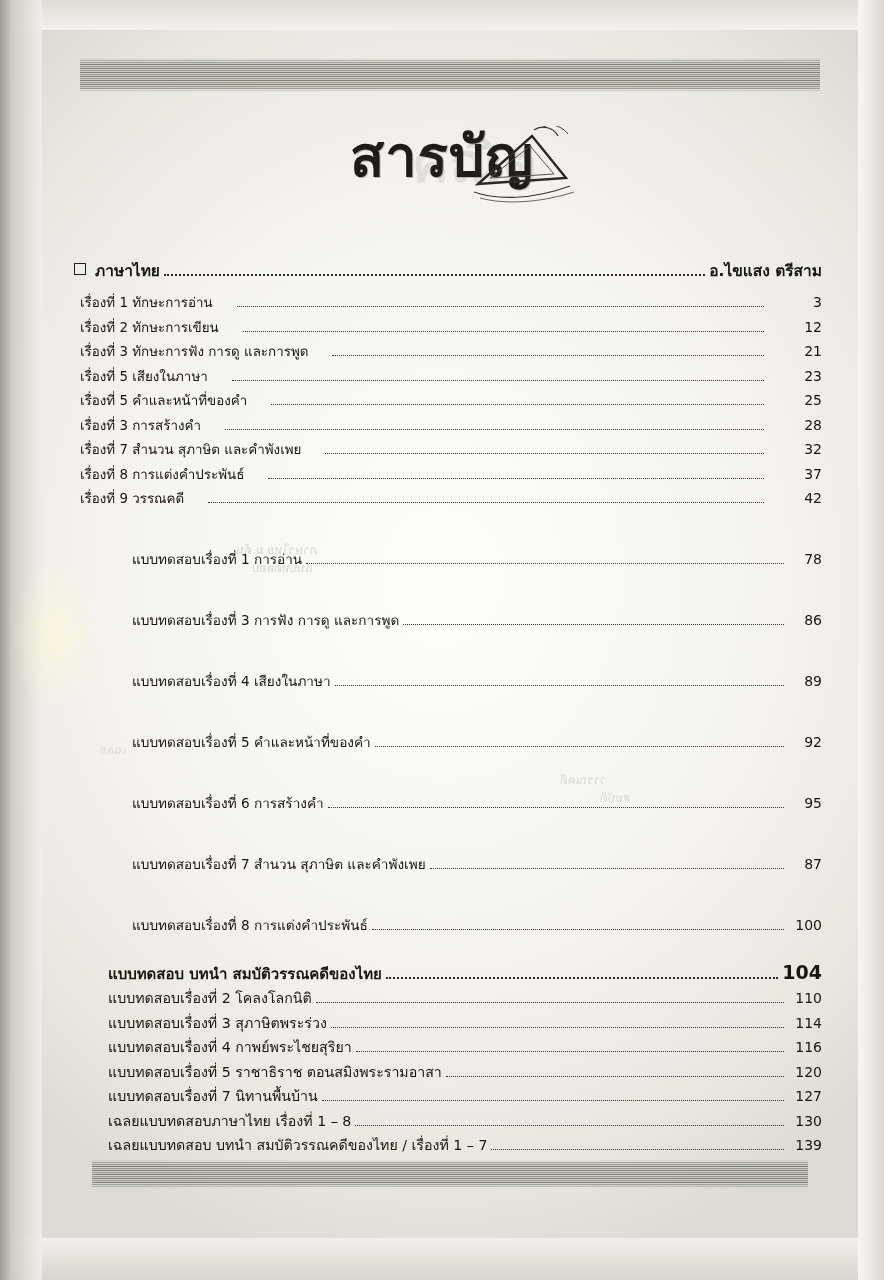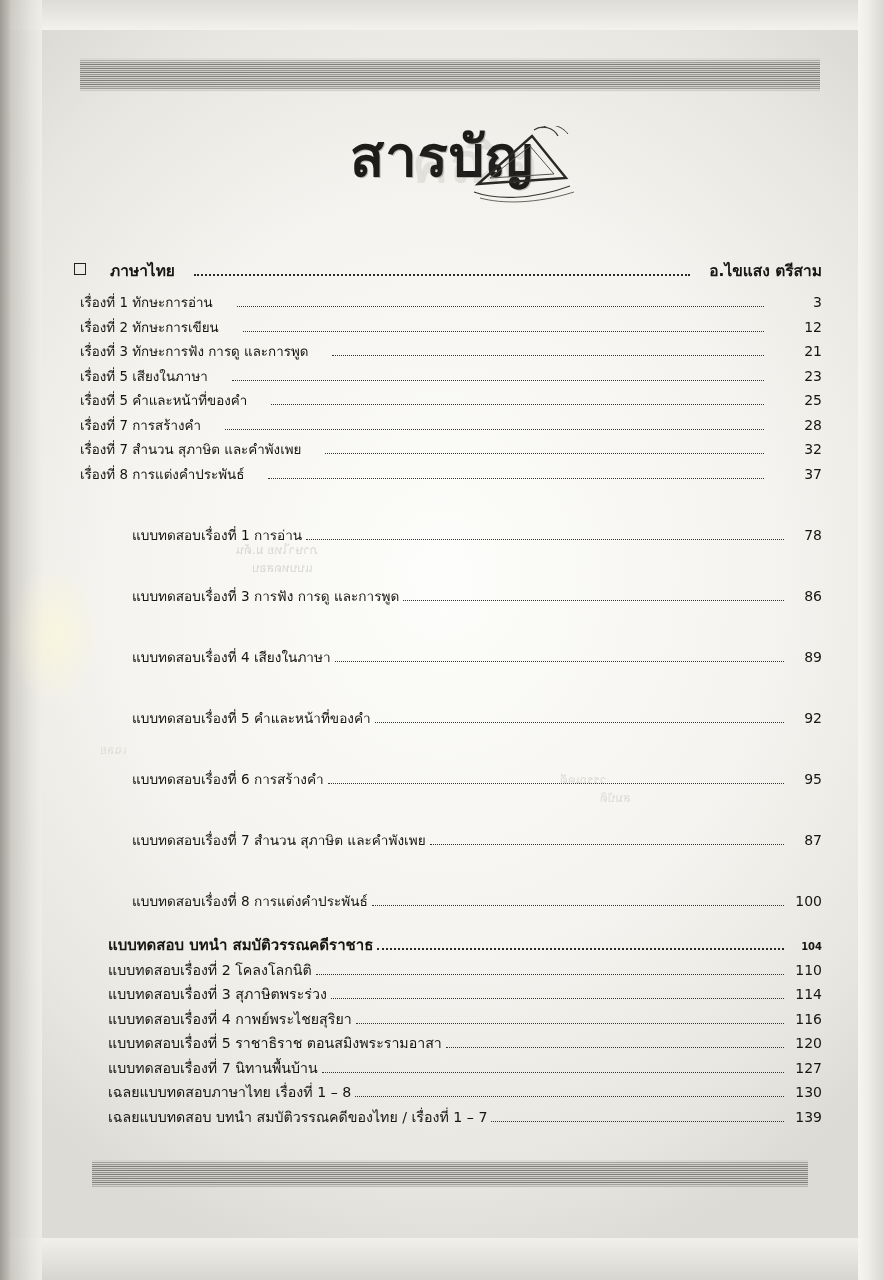--- a/index.html
+++ b/index.html
@@ -123,21 +123,20 @@
     width: 748px;
   }
 
   .section-head {
     display: flex;
     align-items: baseline;
     font-size: 15.5px;
     font-weight: bold;
     color: #171614;
     margin-bottom: 12px;
-    gap: 15px;
   }
   .section-head .sq {
     display: inline-block;
     width: 10px; height: 10px;
     border: 1.6px solid #222;
     margin-right: 9px;
     flex: none;
     position: relative;
     top: -1px;
   }
@@ -165,21 +164,21 @@
   .row .pg {
     flex: none;
     text-align: right;
     min-width: 34px;
     font-size: 14px;
   }
   .row.level1 { padding-left: 6px; font-size: 13.4px; gap: 20px; }
   .row.level2 { padding-left: 58px; font-size: 13.6px; margin-top: 45px; }
   .row.level3 { padding-left: 34px; font-size: 14.2px; }
   .row.bold { font-weight: bold; font-size: 15px; }
-  .row.bold .pg { font-weight: bold; font-size: 10px; }
+  .row.bold .pg { font-weight: bold; font-size: 19px; }
   .group-gap { height: 20px; }
 
   
   .ghost {
     position: absolute;
     color: #8d8a82;
     opacity: .30;
     font-size: 12px;
     white-space: nowrap;
     transform: scaleX(-1);
@@ -254,34 +253,39 @@
       <span class="label">เรื่องที่  5  เสียงในภาษา</span>
       <span class="dots thin"></span>
       <span class="pg">23</span>
     </div>
     <div class="row level1">
       <span class="label">เรื่องที่  5  คำและหน้าที่ของคำ</span>
       <span class="dots thin"></span>
       <span class="pg">25</span>
     </div>
     <div class="row level1">
-      <span class="label">เรื่องที่  7  การสร้างคำ</span>
+      <span class="label">เรื่องที่  3  การสร้างคำ</span>
       <span class="dots thin"></span>
       <span class="pg">28</span>
     </div>
     <div class="row level1">
       <span class="label">เรื่องที่  7  สำนวน  สุภาษิต  และคำพังเพย</span>
       <span class="dots thin"></span>
       <span class="pg">32</span>
     </div>
     <div class="row level1">
       <span class="label">เรื่องที่  8  การแต่งคำประพันธ์</span>
       <span class="dots thin"></span>
       <span class="pg">37</span>
     </div>
+    <div class="row level1">
+      <span class="label">เรื่องที่  9  วรรณคดี</span>
+      <span class="dots thin"></span>
+      <span class="pg">42</span>
+    </div>
 
     <div class="row level2">
       <span class="label">แบบทดสอบเรื่องที่  1  การอ่าน</span>
       <span class="dots thin"></span>
       <span class="pg">78</span>
     </div>
     <div class="row level2">
       <span class="label">แบบทดสอบเรื่องที่  3  การฟัง  การดู  และการพูด</span>
       <span class="dots thin"></span>
       <span class="pg">86</span>
@@ -308,21 +312,21 @@
     </div>
     <div class="row level2">
       <span class="label">แบบทดสอบเรื่องที่  8  การแต่งคำประพันธ์</span>
       <span class="dots thin"></span>
       <span class="pg">100</span>
     </div>
 
     <div class="group-gap"></div>
 
     <div class="row level3 bold">
-      <span class="label">แบบทดสอบ  บทนำ  สมบัติวรรณคดีราชาธ</span>
+      <span class="label">แบบทดสอบ  บทนำ  สมบัติวรรณคดีของไทย</span>
       <span class="dots"></span>
       <span class="pg">104</span>
     </div>
     <div class="row level3">
       <span class="label">แบบทดสอบเรื่องที่  2  โคลงโลกนิติ</span>
       <span class="dots thin"></span>
       <span class="pg">110</span>
     </div>
     <div class="row level3">
       <span class="label">แบบทดสอบเรื่องที่  3  สุภาษิตพระร่วง</span>

